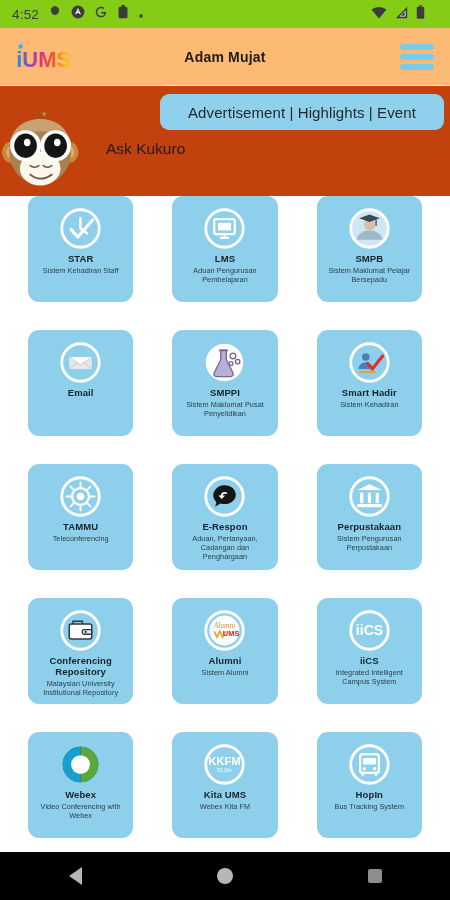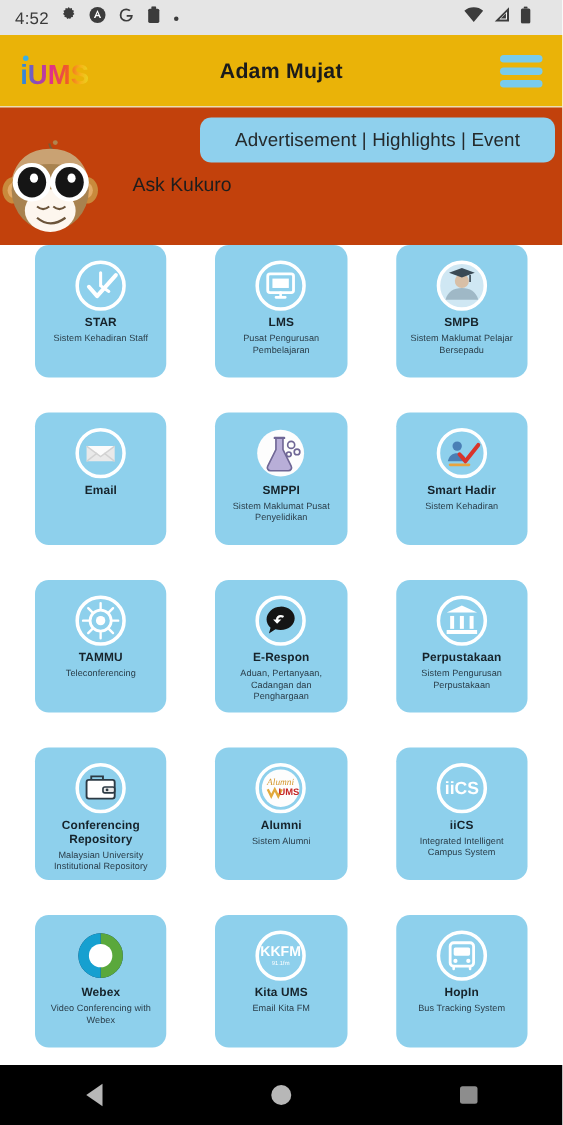--- a/index.html
+++ b/index.html
@@ -12,44 +12,44 @@
   #app {
     position: relative;
     width: 450px; height: 900px;
     background: #ffffff;
     display: flex; flex-direction: column;
   }
 
   
   .statusbar {
     height: 28px; flex: 0 0 28px;
-    background: #e5e5e5;
+    background: #84cc16;
     display: flex; align-items: center;
     padding: 0 25px 0 12px;
     color: #3c3c3c;
   }
   .sb-left { display: flex; align-items: center; gap: 9px; }
   .sb-time { font-size: 13.5px; font-weight: 400; letter-spacing: .2px; color: #3a3a3a; }
   .sb-right { margin-left: auto; display: flex; align-items: center; gap: 7px; }
   .sb-ico { display: block; }
 
   
   .header {
     height: 58px; flex: 0 0 58px;
-    background: #eab308;
+    background: #fdba74;
     display: flex; align-items: center;
     padding: 0 16px 0 14px;
     border-bottom: 1px solid #ececec;
     position: relative;
   }
   .logo { width: 66px; height: 34px; display: block; }
   .header-title {
     position: absolute; left: 0; right: 0;
     text-align: center;
-    font-size: 17px; font-weight: bold;
+    font-size: 14px; font-weight: bold;
     color: #1b1b1b; letter-spacing: .2px;
     pointer-events: none;
   }
   .hamburger {
     margin-left: auto; width: 34px; height: 26px;
     display: flex; flex-direction: column; justify-content: space-between;
     position: relative; z-index: 2;
   }
   .hamburger span {
     display: block; height: 6px; border-radius: 3px;
@@ -264,21 +264,21 @@
       <div class="tile">
         <span class="tile-icon">
           <svg width="45" height="45" viewBox="0 0 48 48">
               <circle cx="24" cy="24" r="20" fill="none" stroke="#fff" stroke-width="3"></circle>
               <rect x="13" y="14" width="22" height="16" rx="2" fill="none" stroke="#fff" stroke-width="2.4"></rect>
               <rect x="17" y="18" width="14" height="8" fill="#fff"></rect>
               <path d="M20 34h8M24 30v4" stroke="#fff" stroke-width="2.2" stroke-linecap="round"></path>
             </svg>
         </span>
         <span class="tile-title">LMS</span>
-        <span class="tile-sub">Pusat Pengurusan Pembelajaran</span>
+        <span class="tile-sub">Aduan Pengurusan Pembelajaran</span>
       </div>
 
       <div class="tile">
         <span class="tile-icon">
           <svg width="45" height="45" viewBox="0 0 48 48">
               <circle cx="24" cy="24" r="20" fill="#cfe7f3"></circle>
               <circle cx="24" cy="24" r="20" fill="none" stroke="#fff" stroke-width="3"></circle>
               <path d="M10 36c2-7 7-10 14-10s12 3 14 10z" fill="#9fb8c6"></path>
               <circle cx="24" cy="20" r="6" fill="#d8bfa6"></circle>
               <path d="M13 13l11-4 11 4-11 4z" fill="#3a4a55"></path>
@@ -429,21 +429,21 @@
 
       <div class="tile">
         <span class="tile-icon">
           <svg width="45" height="45" viewBox="0 0 48 48">
               <circle cx="24" cy="24" r="20" fill="none" stroke="#fff" stroke-width="3"></circle>
               <text x="24" y="24" text-anchor="middle" font-family="Liberation Sans, sans-serif" font-size="12" font-weight="bold" fill="#fff">KKFM</text>
               <text x="24" y="32" text-anchor="middle" font-family="Liberation Sans, sans-serif" font-size="5" fill="#fff">91.1fm</text>
             </svg>
         </span>
         <span class="tile-title">Kita UMS</span>
-        <span class="tile-sub">Email Kita FM</span>
+        <span class="tile-sub">Webex Kita FM</span>
       </div>
 
       <div class="tile">
         <span class="tile-icon">
           <svg width="45" height="45" viewBox="0 0 48 48">
               <circle cx="24" cy="24" r="20" fill="none" stroke="#fff" stroke-width="3"></circle>
               <rect x="14" y="13" width="20" height="20" rx="3" fill="none" stroke="#fff" stroke-width="2.4"></rect>
               <rect x="17" y="17" width="14" height="7" rx="1.4" fill="#fff"></rect>
               <circle cx="18.5" cy="28.5" r="1.8" fill="#fff"></circle>
               <circle cx="29.5" cy="28.5" r="1.8" fill="#fff"></circle>

